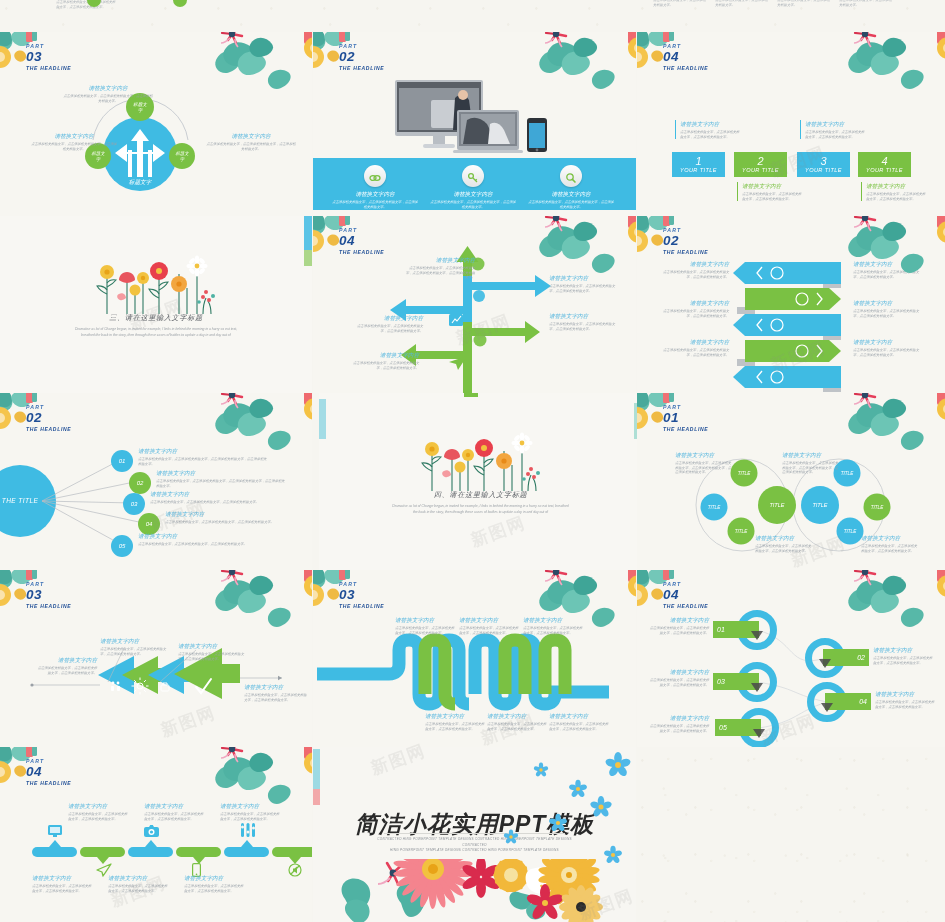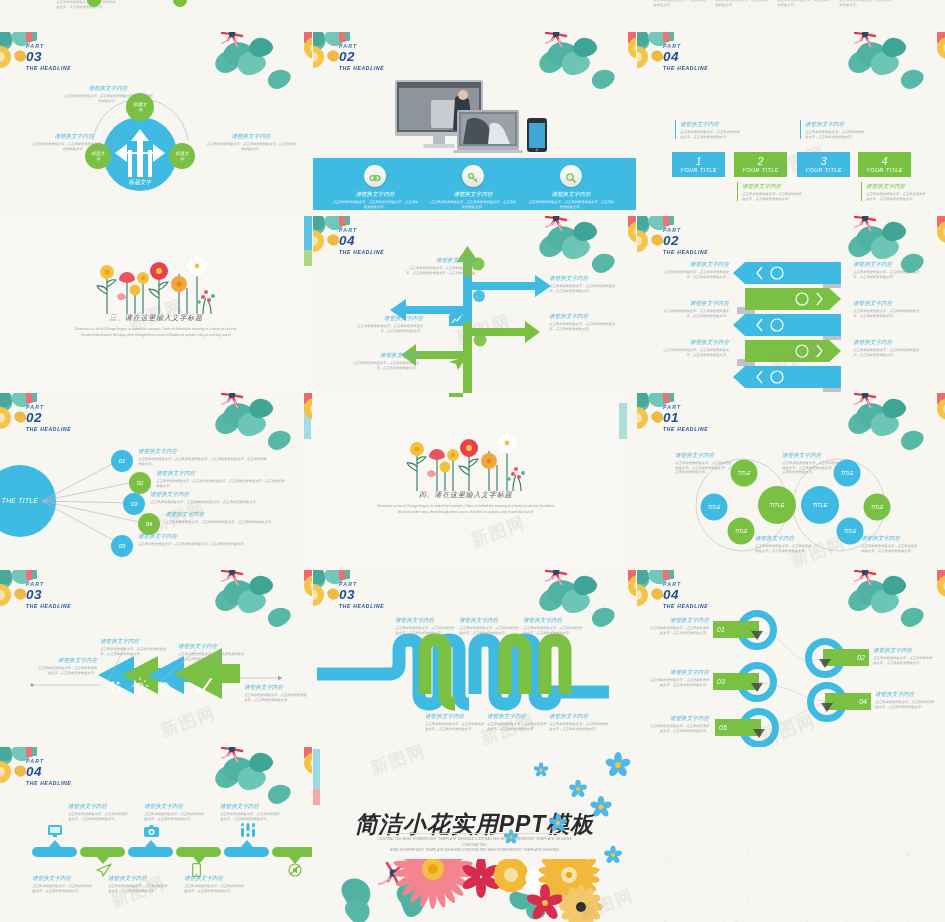--- a/index.html
+++ b/index.html
@@ -571,21 +571,21 @@
       <div class="cap" style="left:165px;top:117px;width:130px;text-align:left;">
      <div class="t ">请替换文字内容</div>
      <div class="b">点击添加相关标题文字，点击添加相关标题文字，点击添加相关标题文字。</div>
       </div>
       <div style="position:absolute;left:111px;top:142px;width:22px;height:22px;border-radius:50%;background:#3fbbe3;color:#fff;font-size:6px;text-align:center;line-height:22px;">05</div>
       <div class="cap" style="left:138px;top:139px;width:130px;text-align:left;">
      <div class="t ">请替换文字内容</div>
      <div class="b">点击添加相关标题文字，点击添加相关标题文字，点击添加相关标题文字。</div>
       </div>
     </div>
-    <div class="slide" style="left: 304px; top: 393px; width: 323px; height: 177px; background: rgb(248, 247, 243);">
+    <div class="slide" style="left: 319px; top: 393px; width: 323px; height: 177px; background: rgb(248, 247, 243);">
       <div style="position:absolute;left:50%;top:38px;transform:translateX(-50%);"><svg width="130" height="62" viewBox="0 0 130 62">
   <g stroke="#2f7a63" stroke-width="1.1" fill="none">
     <path d="M16 60V22"></path>
             <path d="M16 40c-7-3-10-8-10-8s7-1 10 4"></path>
             <path d="M16 33c6-3 9-7 9-7s-6-1-9 3"></path>
     <path d="M36 60V26"></path>
             <path d="M52 60V28"></path>
             <path d="M68 60V22"></path>
     <path d="M68 44c-7-3-10-9-10-9s8 0 10 5"></path>
             <path d="M68 36c6-3 9-8 9-8s-6 0-9 4"></path>

